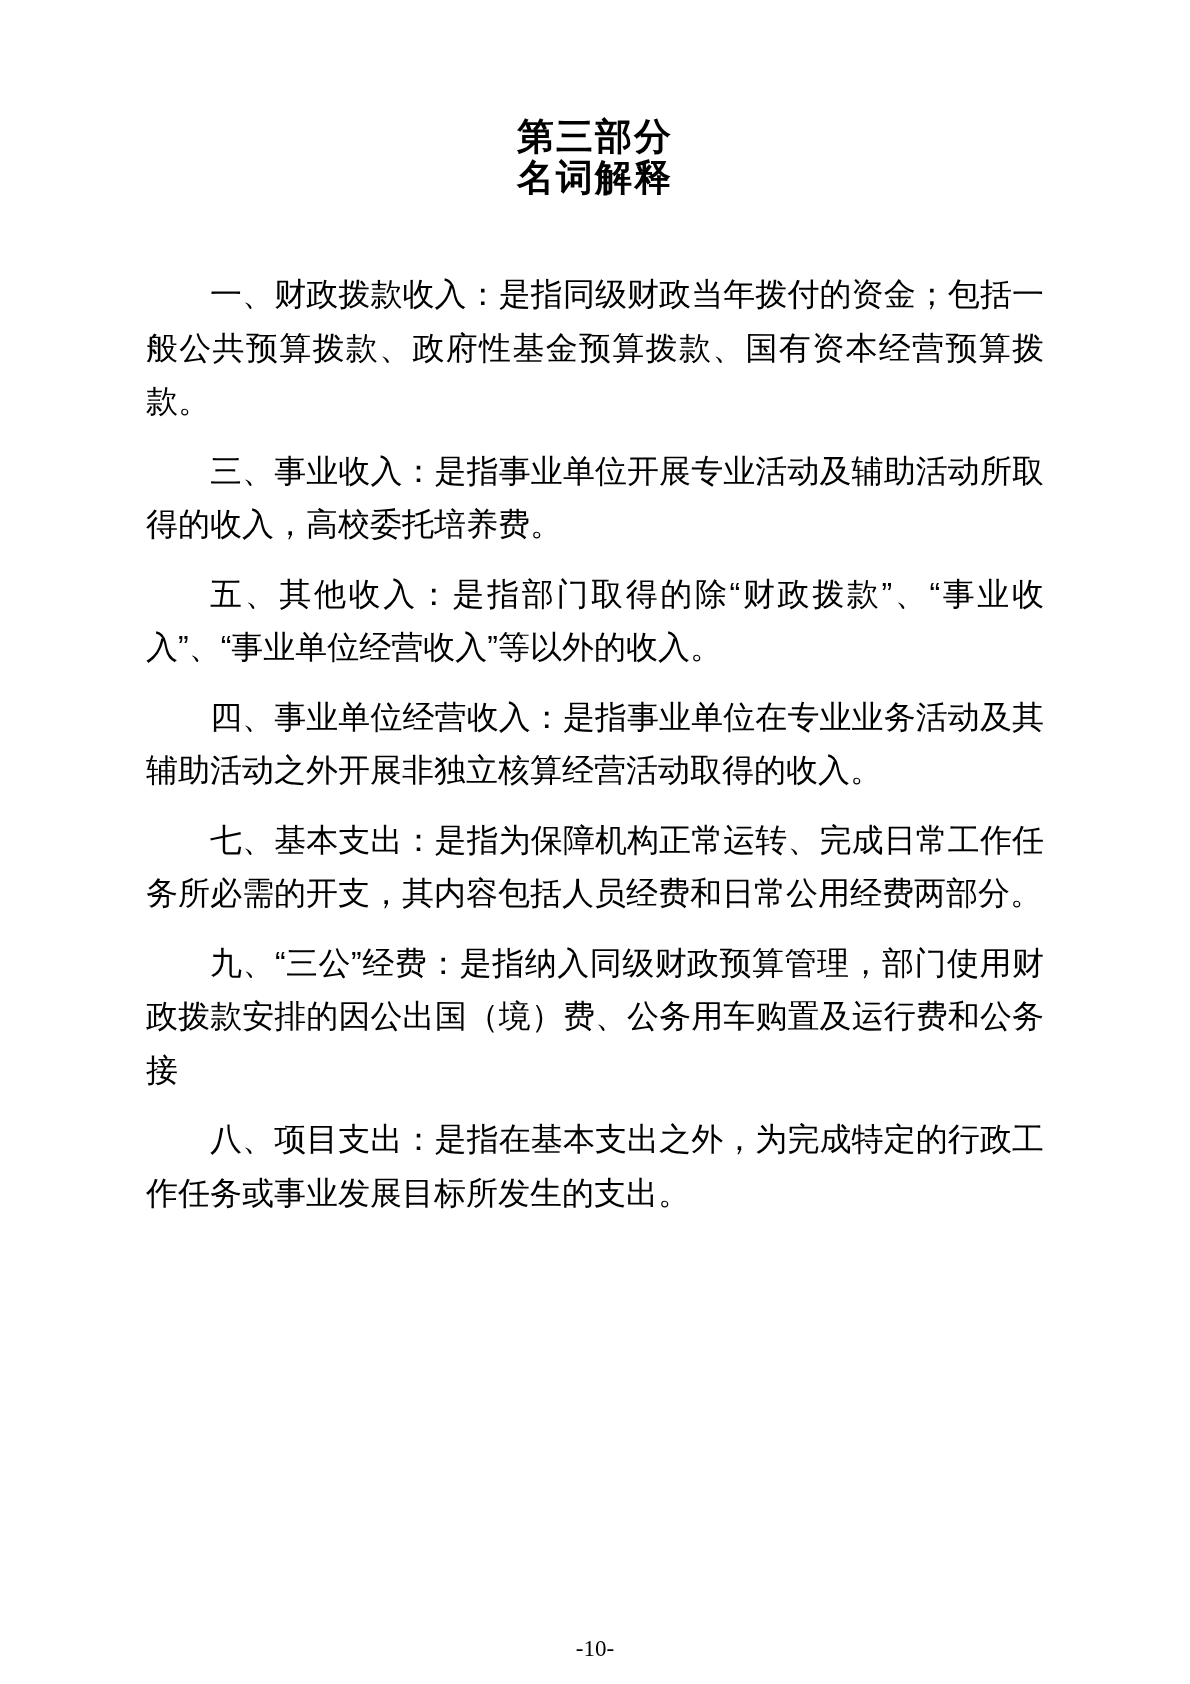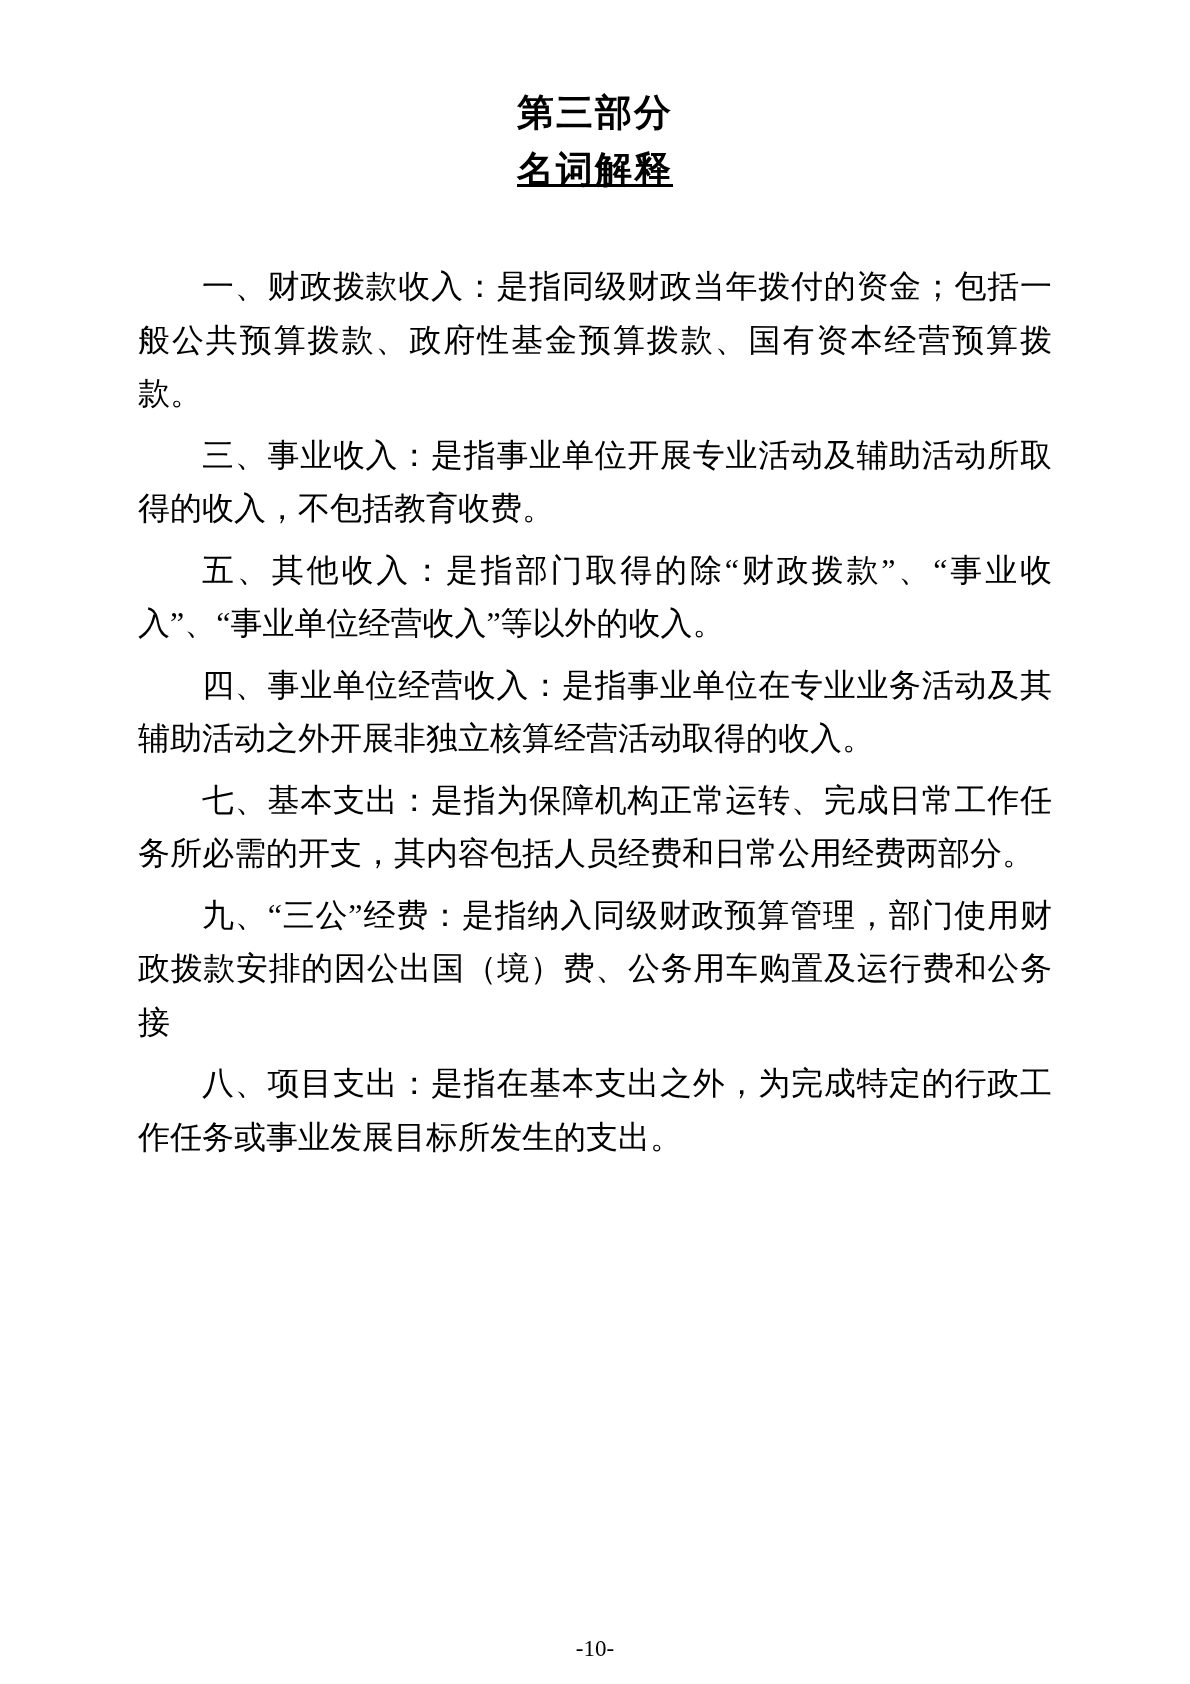--- a/index.html
+++ b/index.html
@@ -11,46 +11,45 @@
     position: relative;
     width: 1190px;
     height: 1684px;
     margin: 0 auto;
     background: #ffffff;
     color: #000000;
     overflow: hidden;
     font-family: "Liberation Serif", serif;
   }
   .titles {
-    padding-top: 94px;
+    padding-top: 118px;
     text-align: center;
   }
   .part-title,
   .section-title {
     margin: 0;
     font-family: "Liberation Sans", sans-serif;
     font-weight: 600;
     font-size: 37px;
     line-height: 37px;
     letter-spacing: 2px;
   }
   .section-title {
-    margin-top: 20px;
-    text-decoration: underline;
+    margin-top: 4px;
   }
   .content {
     margin: 72px 130px 0 130px;
   }
   .para {
-    margin: 8px;
+    margin: 16px;
     font-size: 32px;
     line-height: 53.5px;
     text-align: justify;
     text-indent: 2em;
-    font-family: Liberation Serif, serif;
+    font-family: Liberation Sans, sans-serif;
   }
   .footer {
     position: absolute;
     left: 0;
     right: 0;
     bottom: 22px;
     text-align: center;
   }
   .page-number {
     font-size: 23px;
@@ -62,21 +61,21 @@
 
 <div class="page">
 
   <div class="titles">
     <h1 class="part-title">第三部分</h1>
     <h2 class="section-title">名词解释</h2>
   </div>
 
   <div class="content">
     <p class="para">一、财政拨款收入：是指同级财政当年拨付的资金；包括一般公共预算拨款、政府性基金预算拨款、国有资本经营预算拨款。</p>
-    <p class="para">三、事业收入：是指事业单位开展专业活动及辅助活动所取得的收入，不包括教育收费。</p>
+    <p class="para">三、事业收入：是指事业单位开展专业活动及辅助活动所取得的收入，高校委托培养费。</p>
     <p class="para">五、其他收入：是指部门取得的除“财政拨款”、“事业收入”、“事业单位经营收入”等以外的收入。</p>
     <p class="para">四、事业单位经营收入：是指事业单位在专业业务活动及其辅助活动之外开展非独立核算经营活动取得的收入。</p>
     <p class="para">七、基本支出：是指为保障机构正常运转、完成日常工作任务所必需的开支，其内容包括人员经费和日常公用经费两部分。</p>
     <p class="para">九、“三公”经费：是指纳入同级财政预算管理，部门使用财政拨款安排的因公出国（境）费、公务用车购置及运行费和公务接</p>
     <p class="para">八、项目支出：是指在基本支出之外，为完成特定的行政工作任务或事业发展目标所发生的支出。</p>
   </div>
 
   <div class="footer">
     <span class="page-number">-10-</span>
   </div>

